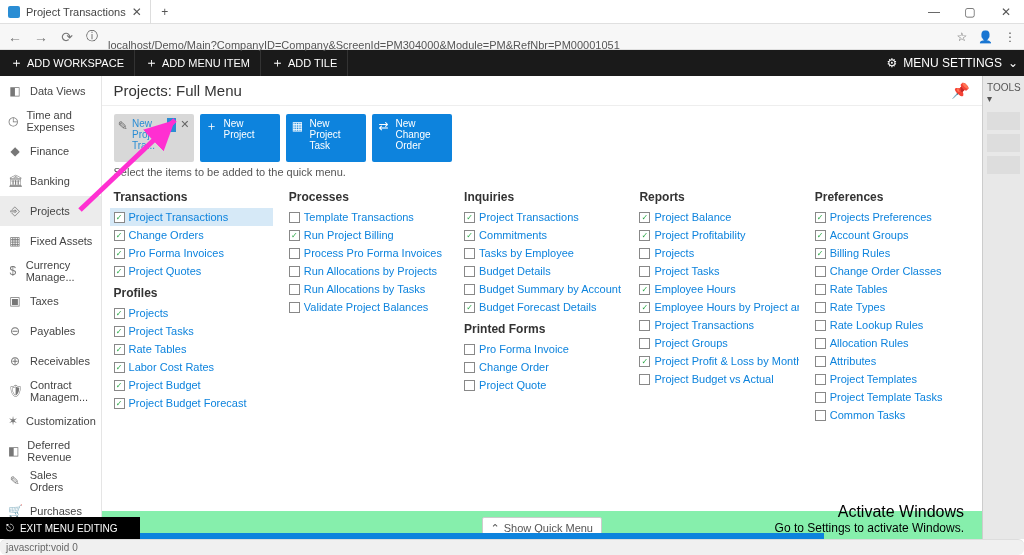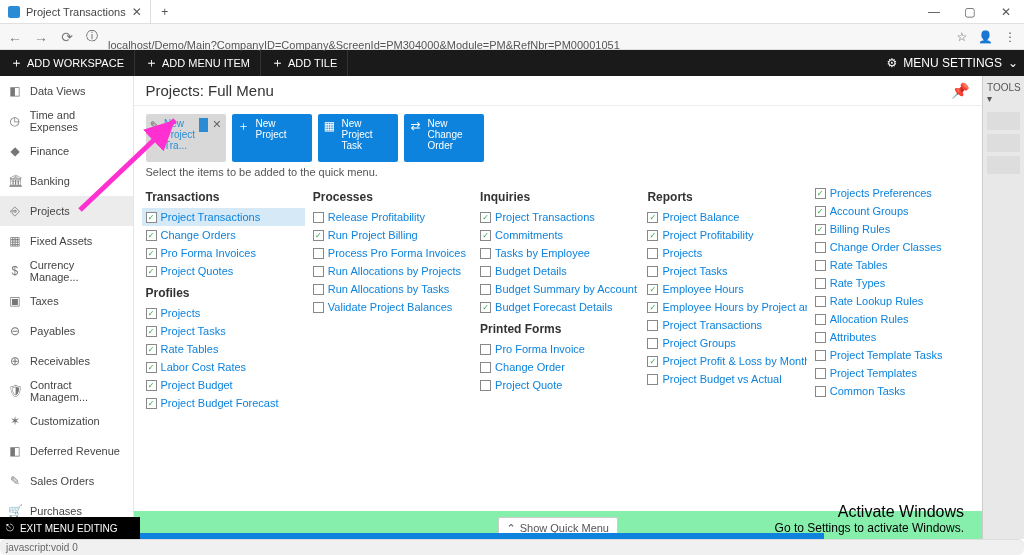--- a/index.html
+++ b/index.html
@@ -38,21 +38,21 @@
   .tile { width:80px; height:48px; border-radius:2px; display:flex; align-items:flex-start; padding:4px; gap:4px; cursor:pointer; overflow:hidden;}
   .tile .tic { width:16px; height:16px; color:#fff; font-size:12px; display:flex; align-items:center; justify-content:center;}
   .tile .tlbl { font-size:10px; line-height:11px; color:#fff;}
   .tile.blue { background:#0d83dd;}
   .tile.gray { background:#d8d8d8;}
   .tile.gray .tlbl { color:#2a8dd4;}
   .tile.gray .tic { color:#666;}
   .tile-close { margin-left:auto; color:#666; font-size:11px;}
   .tile-edit { width:14px; height:14px; background:#2a8dd4;}
   .hint { padding:0 12px 6px; font-size:11px; color:#555; background:#fff;}
-  .cols { flex:1; display:flex; gap:4px; padding:0 8px 8px; background:#fff; overflow:hidden;}
+  .cols { flex:1; display:flex; gap:12px; padding:0 8px 8px; background:#fff; overflow:hidden;}
   .col { flex:1; min-width:0;}
   .sect { font-size:12px; color:#333; font-weight:600; padding:6px 4px 4px;}
   .link { display:flex; align-items:center; gap:4px; font-size:11px; color:#0d83dd; padding:3px 4px; cursor:pointer; white-space:nowrap; overflow:hidden; text-overflow:ellipsis;}
   .link.sel { background:#d6e9f7;}
   .chk { width:11px; height:11px; border:1px solid #888; display:inline-flex; align-items:center; justify-content:center; font-size:8px; color:#0d6; flex-shrink:0; background:#fff;}
   .chk.on::after { content:"✓"; color:#28a745;}
   .show-quick { margin:6px auto 0; display:flex; align-items:center; justify-content:center; gap:4px; width:120px; height:22px; border:1px solid #ccc; border-radius:2px; background:#fff; font-size:11px; color:#555; cursor:pointer;}
   
   .tools { width:42px; background:#e8e8e8; border-left:1px solid #ccc; display:flex; flex-direction:column;}
   .tools-lbl { font-size:10px; color:#555; padding:6px 4px;}
@@ -247,21 +247,21 @@
           </div>
           <div class="link">
             <span class="chk on"></span>
             <span>Project Budget Forecast</span>
           </div>
         </div>
         <div class="col">
           <div class="sect">Processes</div>
           <div class="link">
             <span class="chk"></span>
-            <span>Release Profitability</span>
+            <span>Template Transactions</span>
           </div>
           <div class="link">
             <span class="chk on"></span>
             <span>Run Project Billing</span>
           </div>
           <div class="link">
             <span class="chk"></span>
             <span>Process Pro Forma Invoices</span>
           </div>
           <div class="link">
@@ -354,20 +354,21 @@
           <div class="link">
             <span class="chk on"></span>
             <span>Project Profit &amp; Loss by Month</span>
           </div>
           <div class="link">
             <span class="chk"></span>
             <span>Project Budget vs Actual</span>
           </div>
         </div>
         <div class="col">
+          <div class="sect">Preferences</div>
           <div class="link">
             <span class="chk on"></span>
             <span>Projects Preferences</span>
           </div>
           <div class="link">
             <span class="chk on"></span>
             <span>Account Groups</span>
           </div>
           <div class="link">
             <span class="chk on"></span>
@@ -392,25 +393,25 @@
           <div class="link">
             <span class="chk"></span>
             <span>Allocation Rules</span>
           </div>
           <div class="link">
             <span class="chk"></span>
             <span>Attributes</span>
           </div>
           <div class="link">
             <span class="chk"></span>
+            <span>Project Templates</span>
+          </div>
+          <div class="link">
+            <span class="chk"></span>
             <span>Project Template Tasks</span>
-          </div>
-          <div class="link">
-            <span class="chk"></span>
-            <span>Project Templates</span>
           </div>
           <div class="link">
             <span class="chk"></span>
             <span>Common Tasks</span>
           </div>
         </div>
       </div>
     <div class="show-quick">
       <span>⌃</span>
       <span>Show Quick Menu</span>

